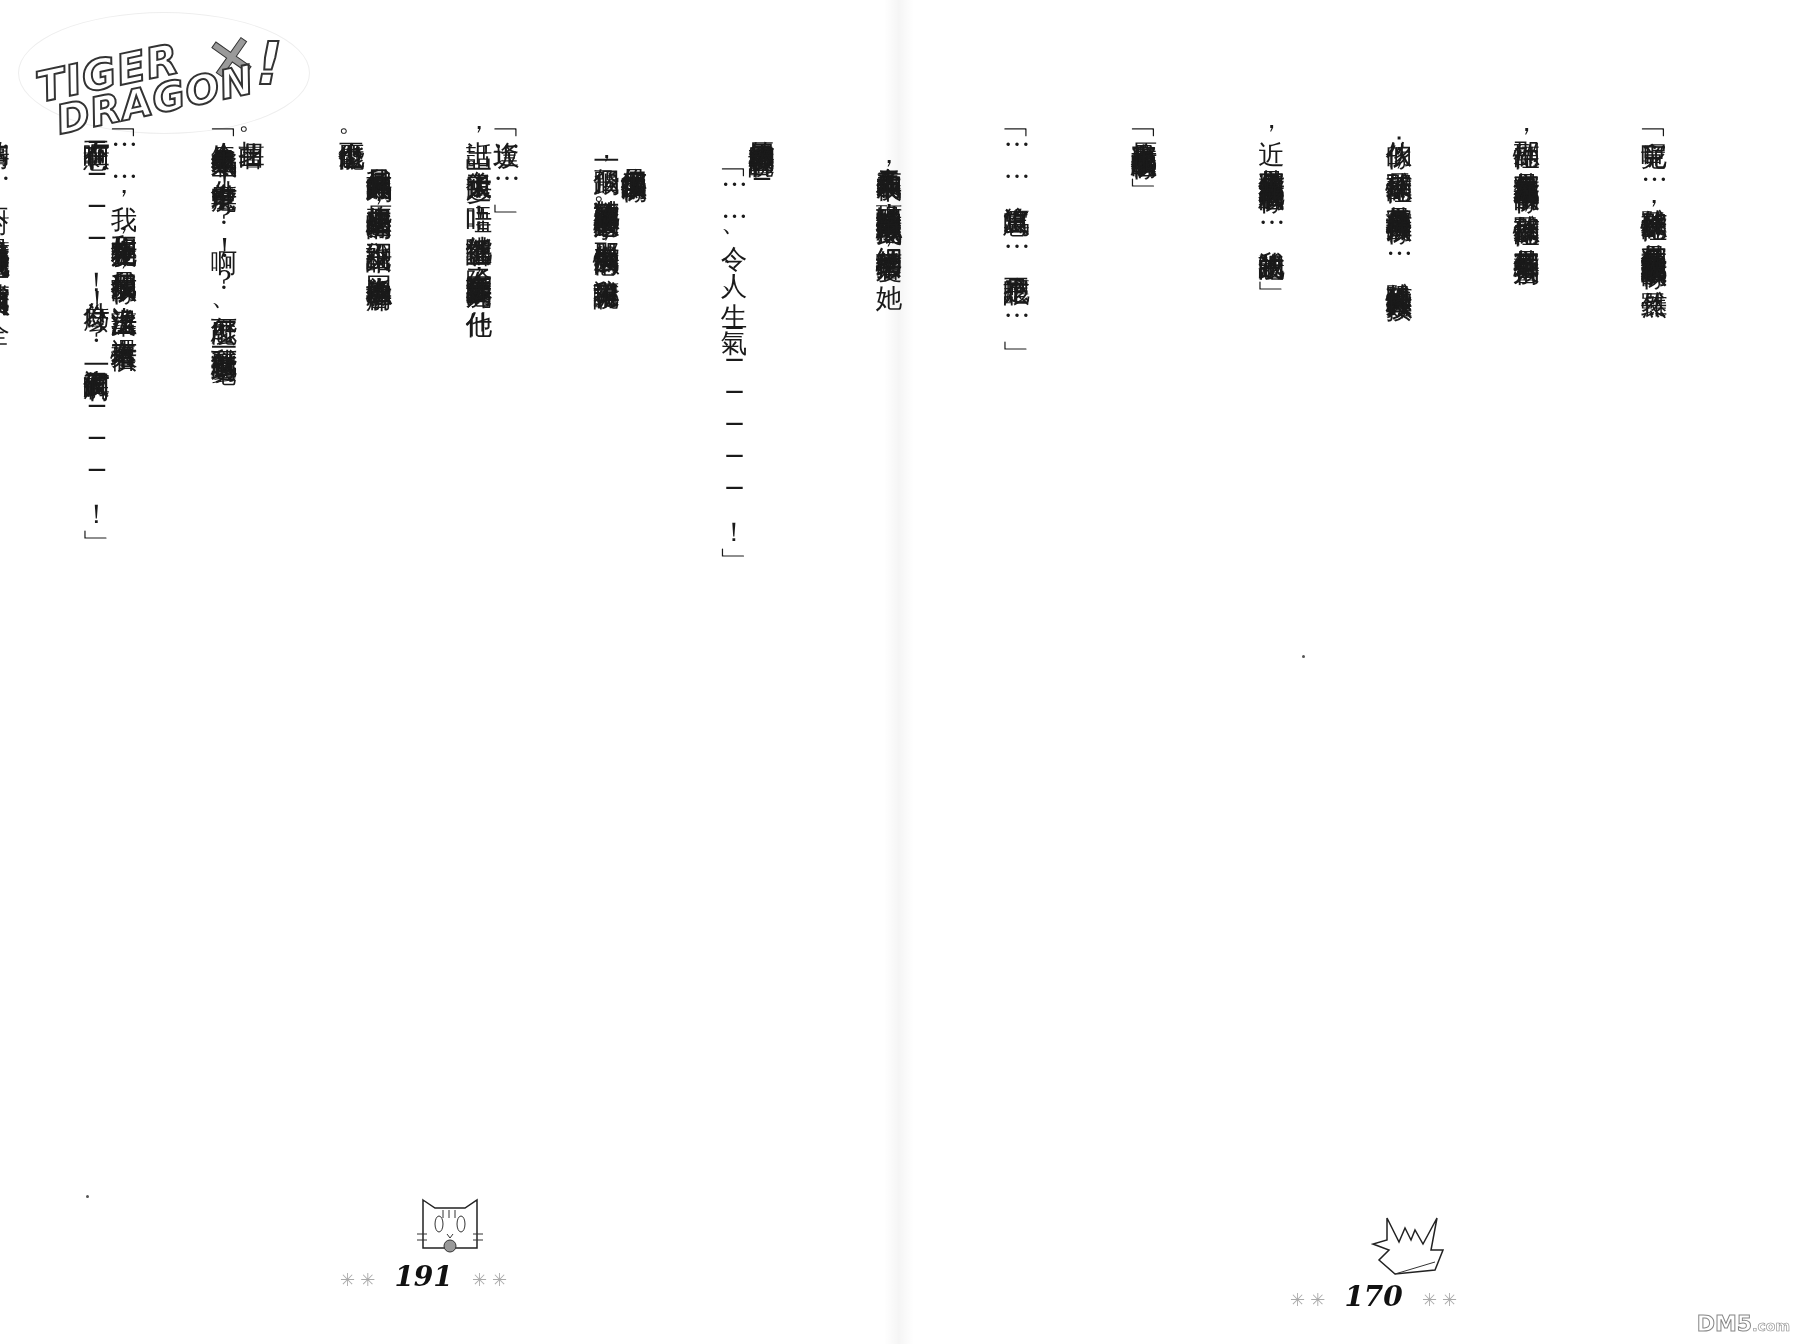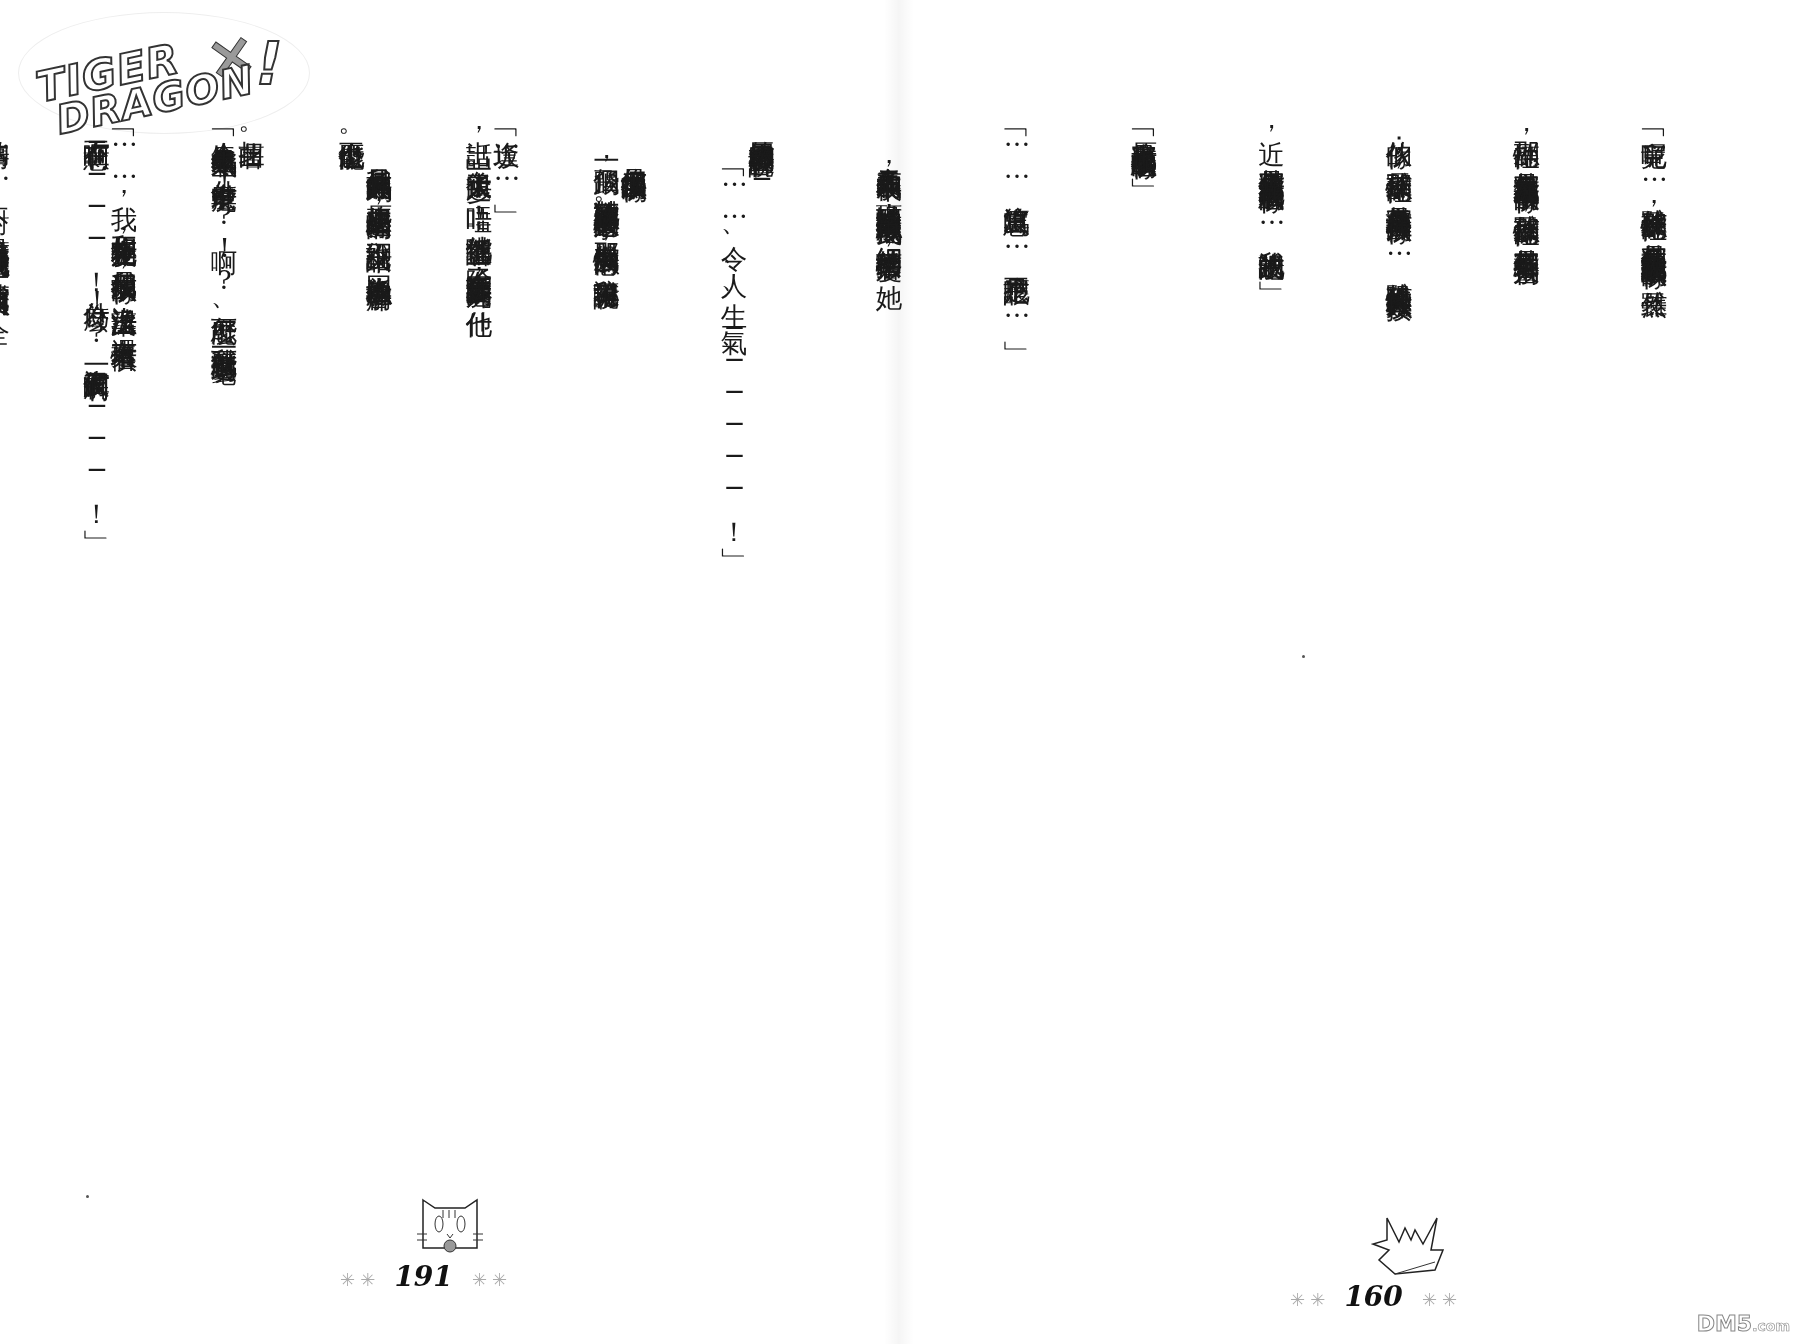--- a/index.html
+++ b/index.html
@@ -97,21 +97,21 @@
     </div>
   </div>
 
   <div class="page-footer footer-right">
     <svg class="mascot" width="90" height="80" viewBox="0 0 90 80">
       <path d="M22 18 L34 42 L40 28 L46 40 L50 30 L58 44 L72 18 L66 50 L78 50 L70 70 L30 74 L14 60 L24 50 L8 44 L22 40 Z" fill="none" stroke="#222" stroke-width="1.5"></path>
       <path d="M30 74 L70 62" stroke="#333" stroke-width="1"></path>
     </svg>
     <span class="sparkle">✳</span>
     <span class="sparkle">✳</span>
-    <span class="page-num">160</span>
+    <span class="page-num">170</span>
     <span class="sparkle">✳</span>
     <span class="sparkle">✳</span>
   </div>
 
   <div class="page page-left">
     <div class="columns">
       <span class="col low">「……令、人、生、氣──────！」</span>
       <span class="col indent">一個飛踢，她對冰冷的電線桿使出必殺的一擊。那股突然爆發的情感，讓竜兒嚇得說不</span>
       <span class="col">出話，向後大大退了一步。唔哇！他嘴裡低語著，除了在一旁守護這隻狂暴的老虎外，他什</span>
       <span class="col">麼也不能做。</span>

